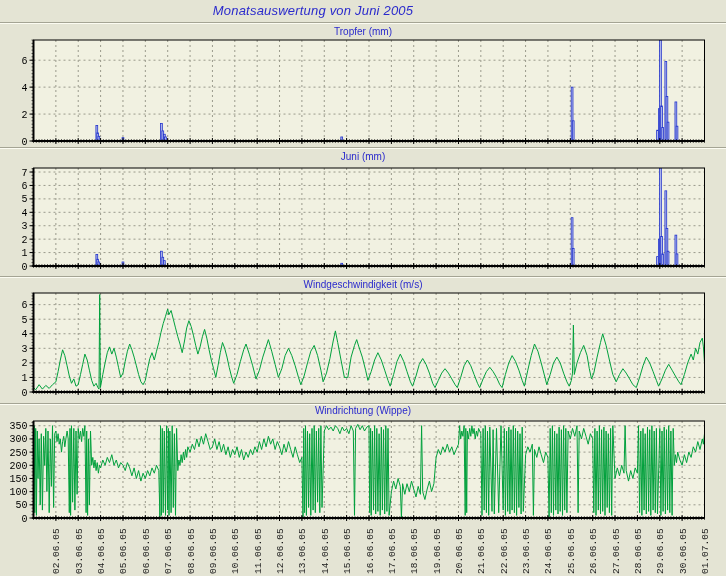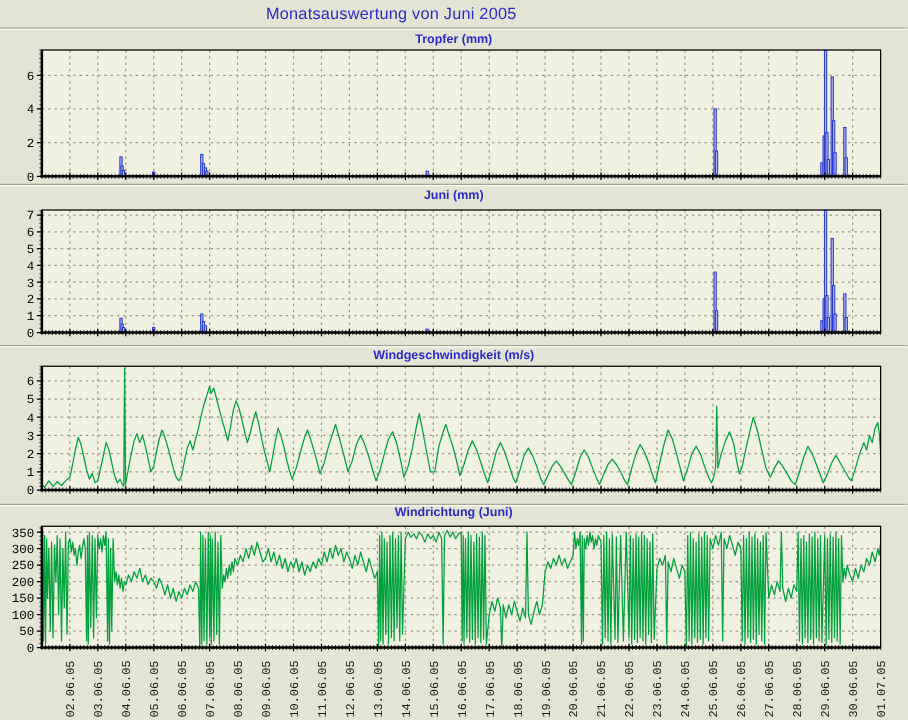--- a/index.html
+++ b/index.html
@@ -3,50 +3,50 @@
 <meta charset="utf-8">
 <style>
   html,body{margin:0;padding:0;}
   body{
     width:726px;height:576px;position:relative;overflow:hidden;
     background:#e4e4d4;
     font-family:"Liberation Sans",sans-serif;
   }
   .main-title{
     position:absolute;top:3px;left:0;width:626px;text-align:center;
-    font-size:13px;color:#2a2acc;letter-spacing:0.2px;
+    font-size:13px;color:#2a2acc;letter-spacing:0.2px;font-style:italic;
   }
   .divider{
     position:absolute;left:0;width:726px;height:0;
     border-top:1px solid #a4a494;border-bottom:1px solid #fcfcf2;
   }
   #div-0{top:22px}#div-1{top:147px}#div-2{top:276px}#div-3{top:403px}
   .chart-title{
     position:absolute;left:0;width:726px;text-align:center;
-    font-size:10px;color:#2a2acc;font-weight:bold;
+    font-size:10px;color:#2a2acc;
   }
   #ct-0{top:26px}#ct-1{top:151px}#ct-2{top:279px}#ct-3{top:405px}
   svg.plot,svg.xlabels{position:absolute;left:0;display:block;}
   #plot-0{top:32px}#plot-1{top:160px}#plot-2{top:285px}#plot-3{top:413px}
   #xlabels{top:518px}
 </style>
 </head>
 <body>
 
 <div class="main-title">Monatsauswertung von Juni 2005</div>
 
 <div class="divider" id="div-0"></div>
 <div class="divider" id="div-1"></div>
 <div class="divider" id="div-2"></div>
 <div class="divider" id="div-3"></div>
 
 <div class="chart-title" id="ct-0">Tropfer (mm)</div>
 <div class="chart-title" id="ct-1">Juni (mm)</div>
 <div class="chart-title" id="ct-2">Windgeschwindigkeit (m/s)</div>
-<div class="chart-title" id="ct-3">Windrichtung (Juni)</div>
+<div class="chart-title" id="ct-3">Windrichtung (Wippe)</div>
 
 <svg class="plot" id="plot-0" width="726" height="117">
     <rect x="33.5" y="8" width="671" height="101" fill="#f1f1e1"></rect>
     <defs>
       <clipPath id="clip0">
         <rect x="33.5" y="8" width="671" height="101"></rect>
       </clipPath>
     </defs>
     <g stroke="#9a9a8c" stroke-width="1" stroke-dasharray="2 3">
       <line x1="33.5" x2="704.5" y1="82.06666666666666" y2="82.06666666666666"></line>

